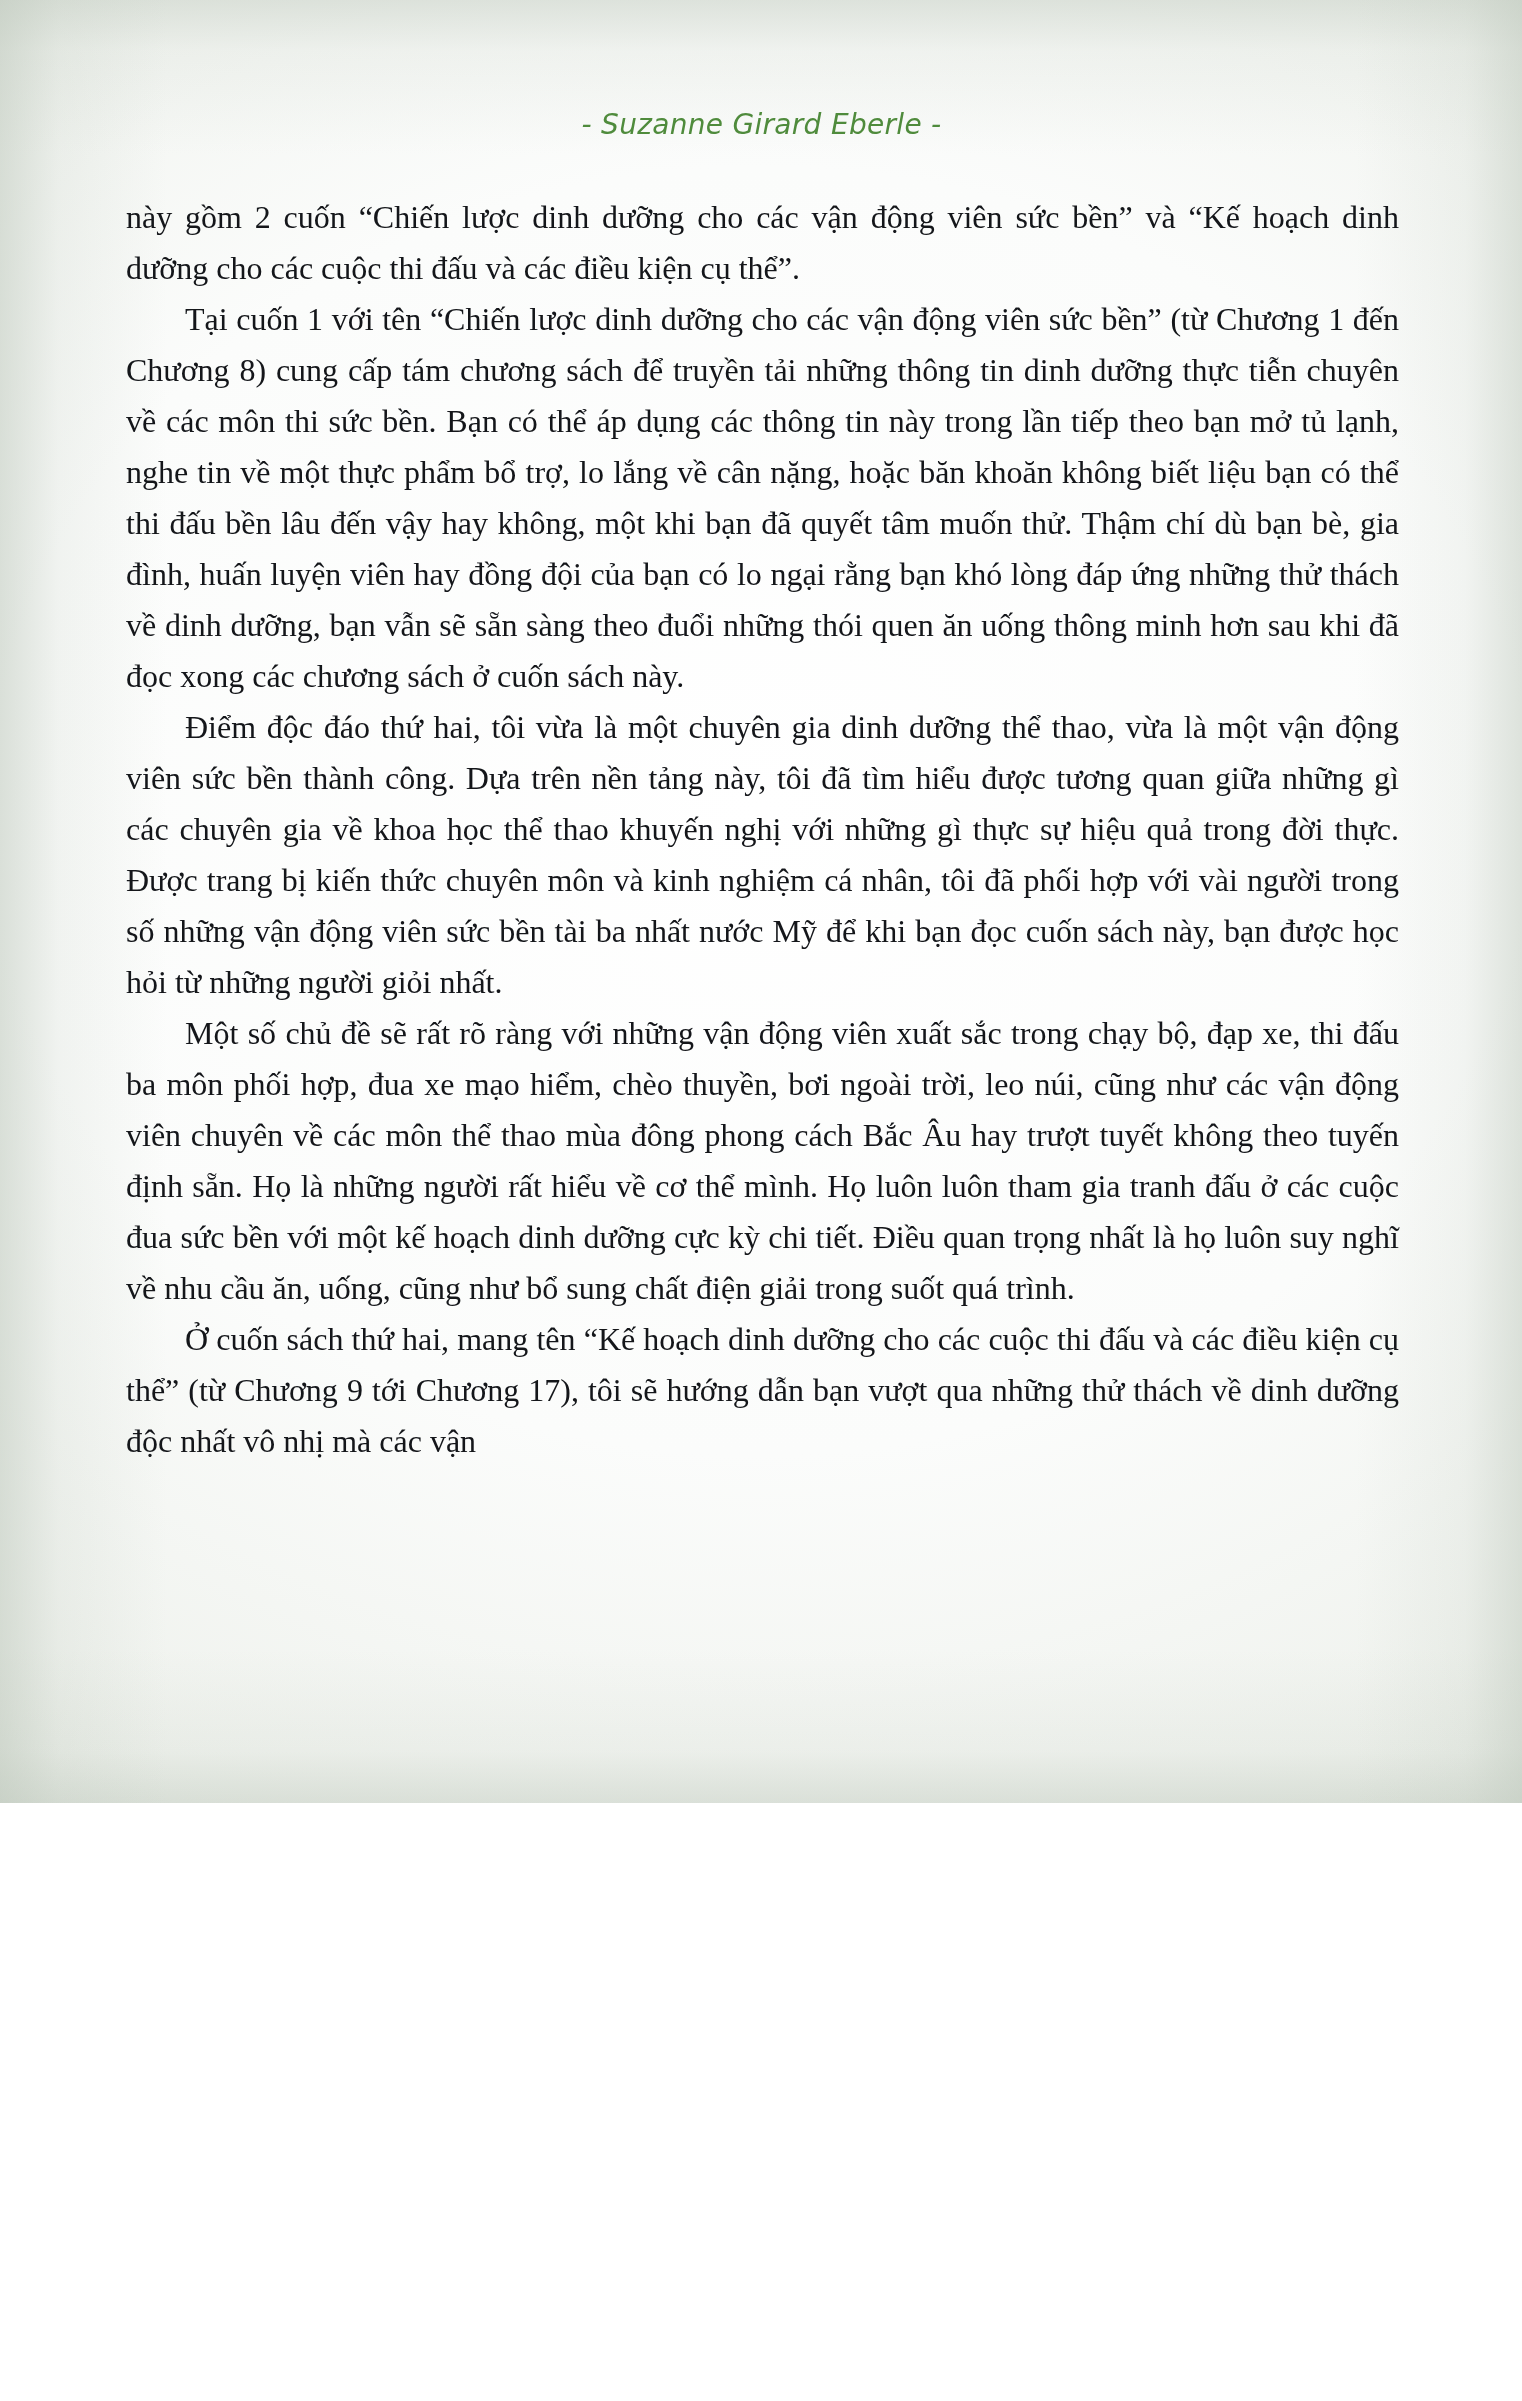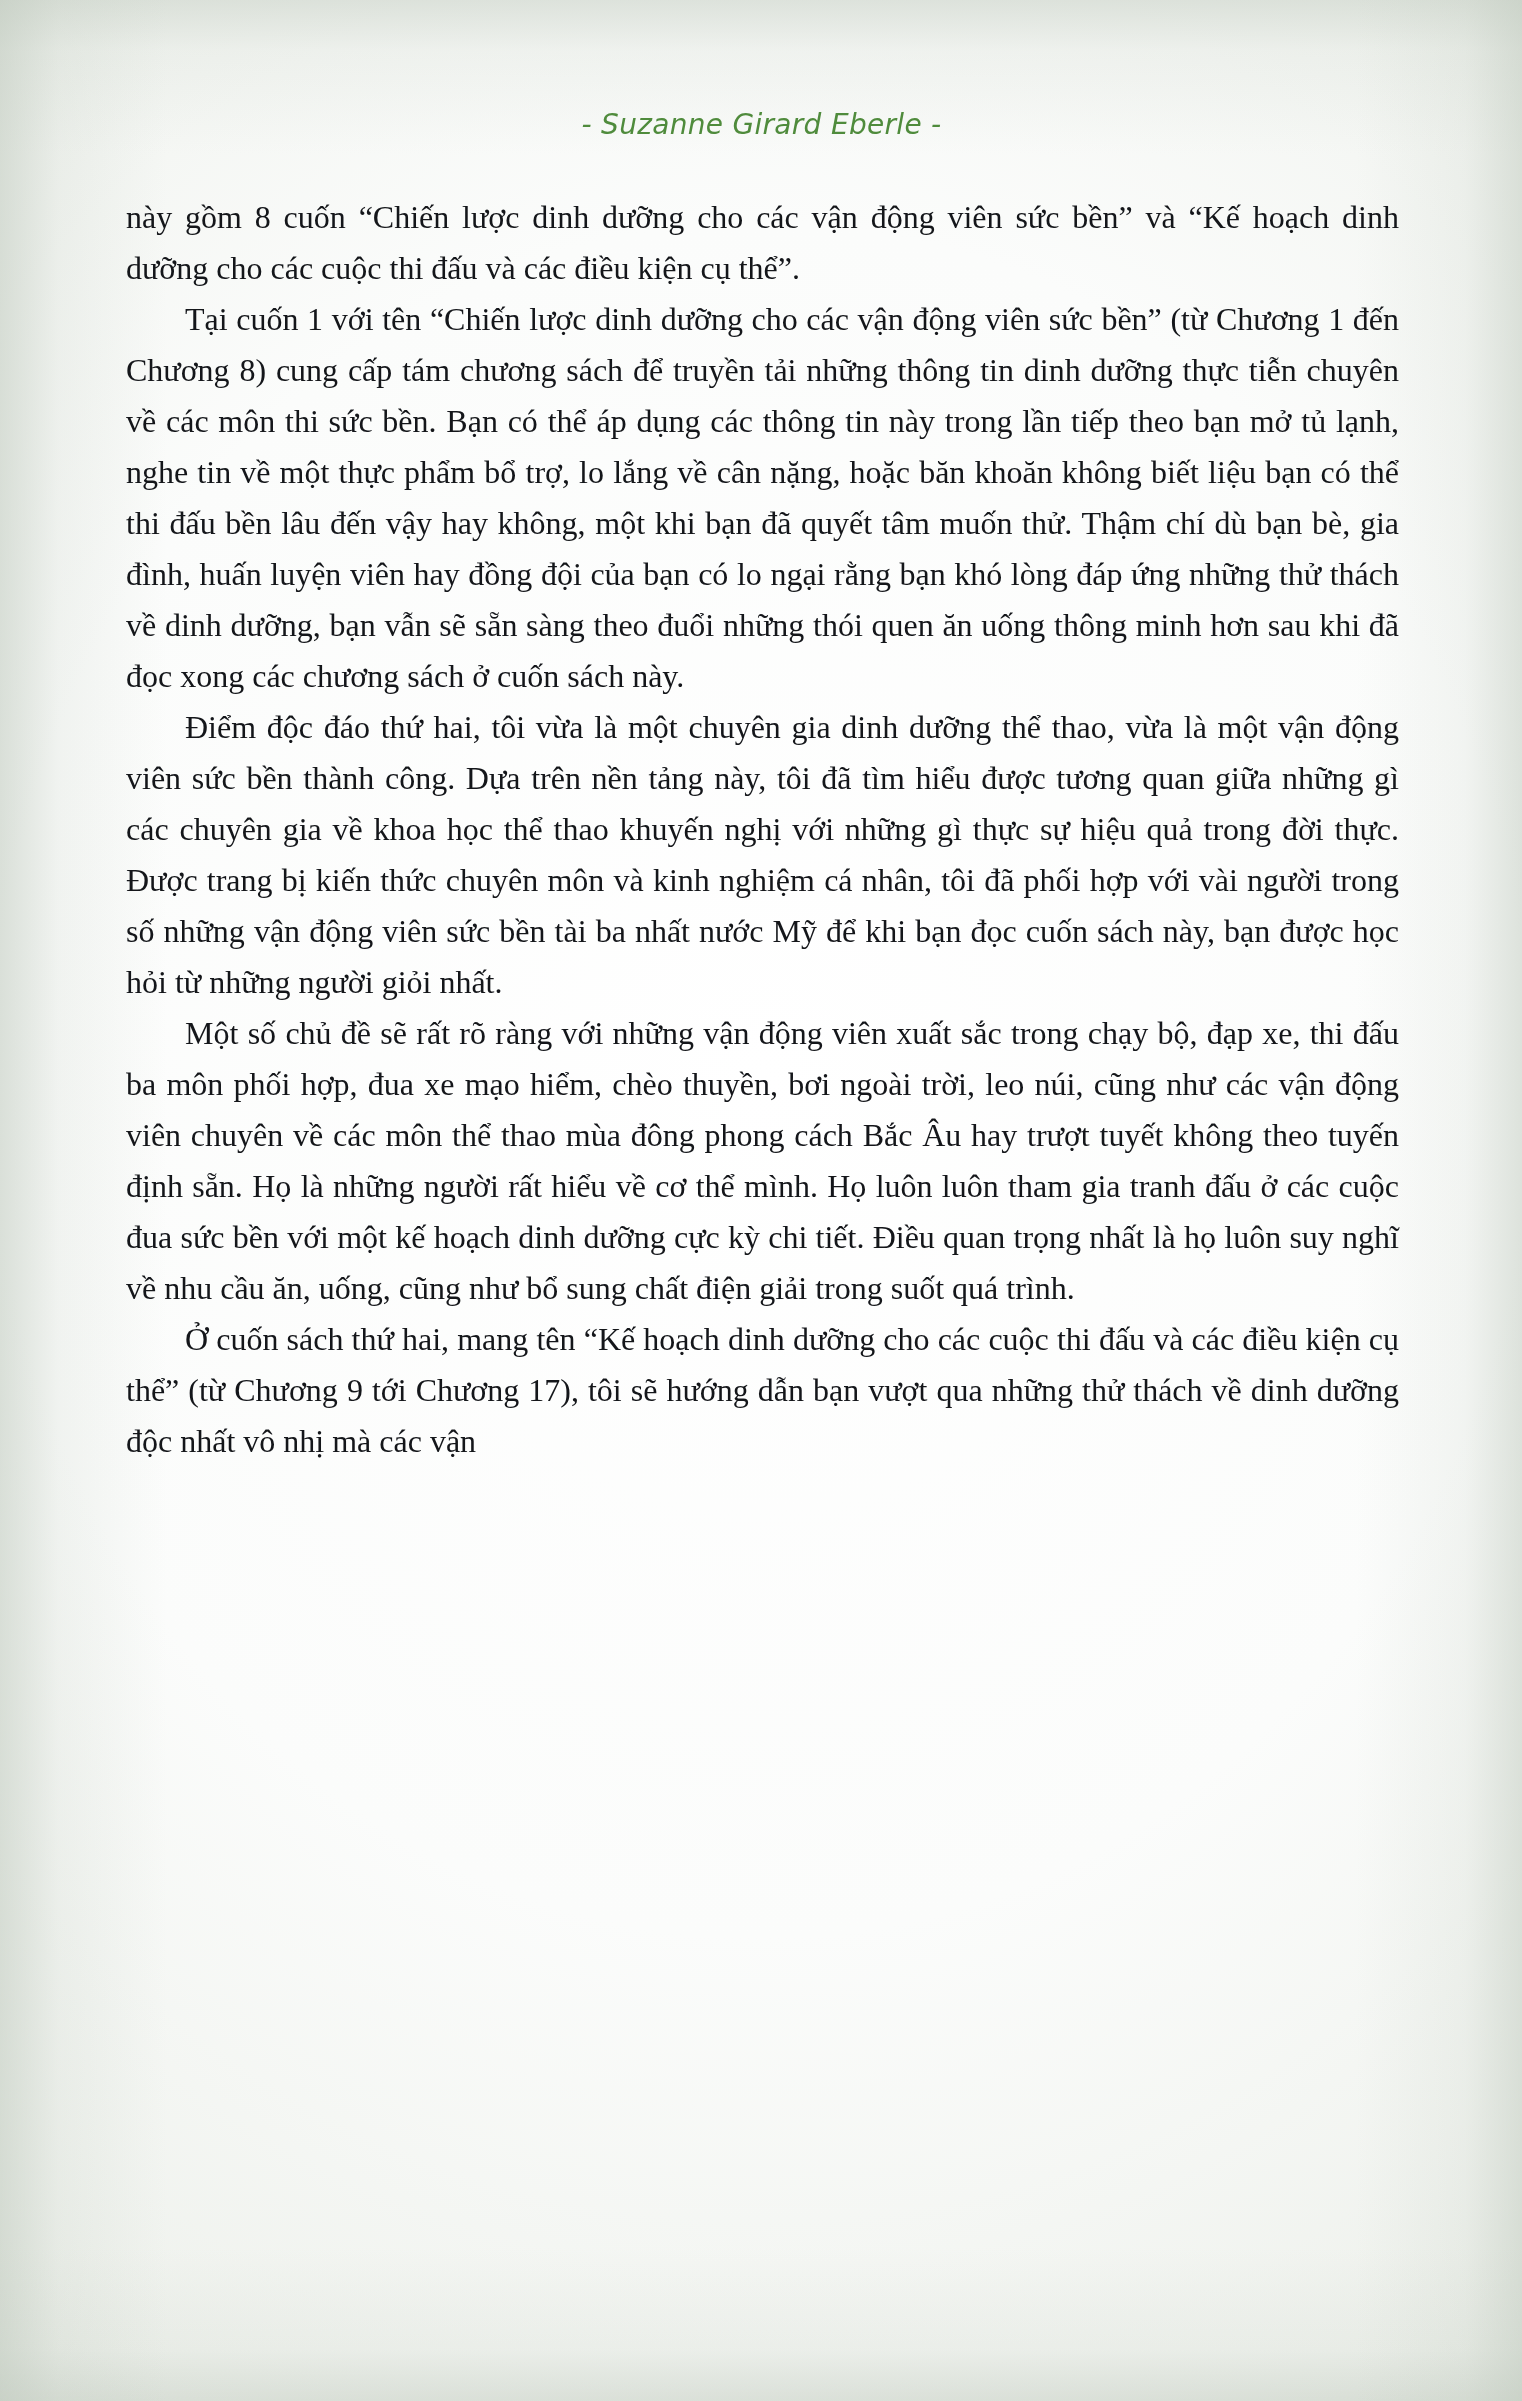--- a/index.html
+++ b/index.html
@@ -10,21 +10,21 @@
     width: 1523px;
     height: 2401px;
     background: #ffffff;
     font-family: "Liberation Serif", serif;
     overflow: hidden;
   }
 
   .page {
     position: relative;
     width: 1523px;
-    height: 2401px;
+    height: 1803px;
     box-sizing: border-box;
     
     background:
       radial-gradient(ellipse 120% 85% at 50% 45%, #ffffff 0%, #fbfcfb 42%, #eef1ec 72%, #e2e7e0 90%, #dbe1da 100%);
   }
 
   
   .page::before {
     content: "";
     position: absolute;
@@ -81,21 +81,21 @@
 </head>
 <body>
 
 <div class="page">
 
   <div class="content">
 
     <div class="running-head">- Suzanne Girard Eberle -</div>
 
     <div class="body-text">
-      <p class="no-indent">này gồm 8 cuốn “Chiến lược dinh dưỡng cho các vận động viên sức bền” và “Kế hoạch dinh dưỡng cho các cuộc thi đấu và các điều kiện cụ thể”.</p>
+      <p class="no-indent">này gồm 2 cuốn “Chiến lược dinh dưỡng cho các vận động viên sức bền” và “Kế hoạch dinh dưỡng cho các cuộc thi đấu và các điều kiện cụ thể”.</p>
       <p>Tại cuốn 1 với tên “Chiến lược dinh dưỡng cho các vận động viên sức bền” (từ Chương 1 đến Chương 8) cung cấp tám chương sách để truyền tải những thông tin dinh dưỡng thực tiễn chuyên về các môn thi sức bền. Bạn có thể áp dụng các thông tin này trong lần tiếp theo bạn mở tủ lạnh, nghe tin về một thực phẩm bổ trợ, lo lắng về cân nặng, hoặc băn khoăn không biết liệu bạn có thể thi đấu bền lâu đến vậy hay không, một khi bạn đã quyết tâm muốn thử. Thậm chí dù bạn bè, gia đình, huấn luyện viên hay đồng đội của bạn có lo ngại rằng bạn khó lòng đáp ứng những thử thách về dinh dưỡng, bạn vẫn sẽ sẵn sàng theo đuổi những thói quen ăn uống thông minh hơn sau khi đã đọc xong các chương sách ở cuốn sách này.</p>
       <p>Điểm độc đáo thứ hai, tôi vừa là một chuyên gia dinh dưỡng thể thao, vừa là một vận động viên sức bền thành công. Dựa trên nền tảng này, tôi đã tìm hiểu được tương quan giữa những gì các chuyên gia về khoa học thể thao khuyến nghị với những gì thực sự hiệu quả trong đời thực. Được trang bị kiến thức chuyên môn và kinh nghiệm cá nhân, tôi đã phối hợp với vài người trong số những vận động viên sức bền tài ba nhất nước Mỹ để khi bạn đọc cuốn sách này, bạn được học hỏi từ những người giỏi nhất.</p>
       <p>Một số chủ đề sẽ rất rõ ràng với những vận động viên xuất sắc trong chạy bộ, đạp xe, thi đấu ba môn phối hợp, đua xe mạo hiểm, chèo thuyền, bơi ngoài trời, leo núi, cũng như các vận động viên chuyên về các môn thể thao mùa đông phong cách Bắc Âu hay trượt tuyết không theo tuyến định sẵn. Họ là những người rất hiểu về cơ thể mình. Họ luôn luôn tham gia tranh đấu ở các cuộc đua sức bền với một kế hoạch dinh dưỡng cực kỳ chi tiết. Điều quan trọng nhất là họ luôn suy nghĩ về nhu cầu ăn, uống, cũng như bổ sung chất điện giải trong suốt quá trình.</p>
       <p>Ở cuốn sách thứ hai, mang tên “Kế hoạch dinh dưỡng cho các cuộc thi đấu và các điều kiện cụ thể” (từ Chương 9 tới Chương 17), tôi sẽ hướng dẫn bạn vượt qua những thử thách về dinh dưỡng độc nhất vô nhị mà các vận</p>
     </div>
 
   </div>
 </div>
 
 

